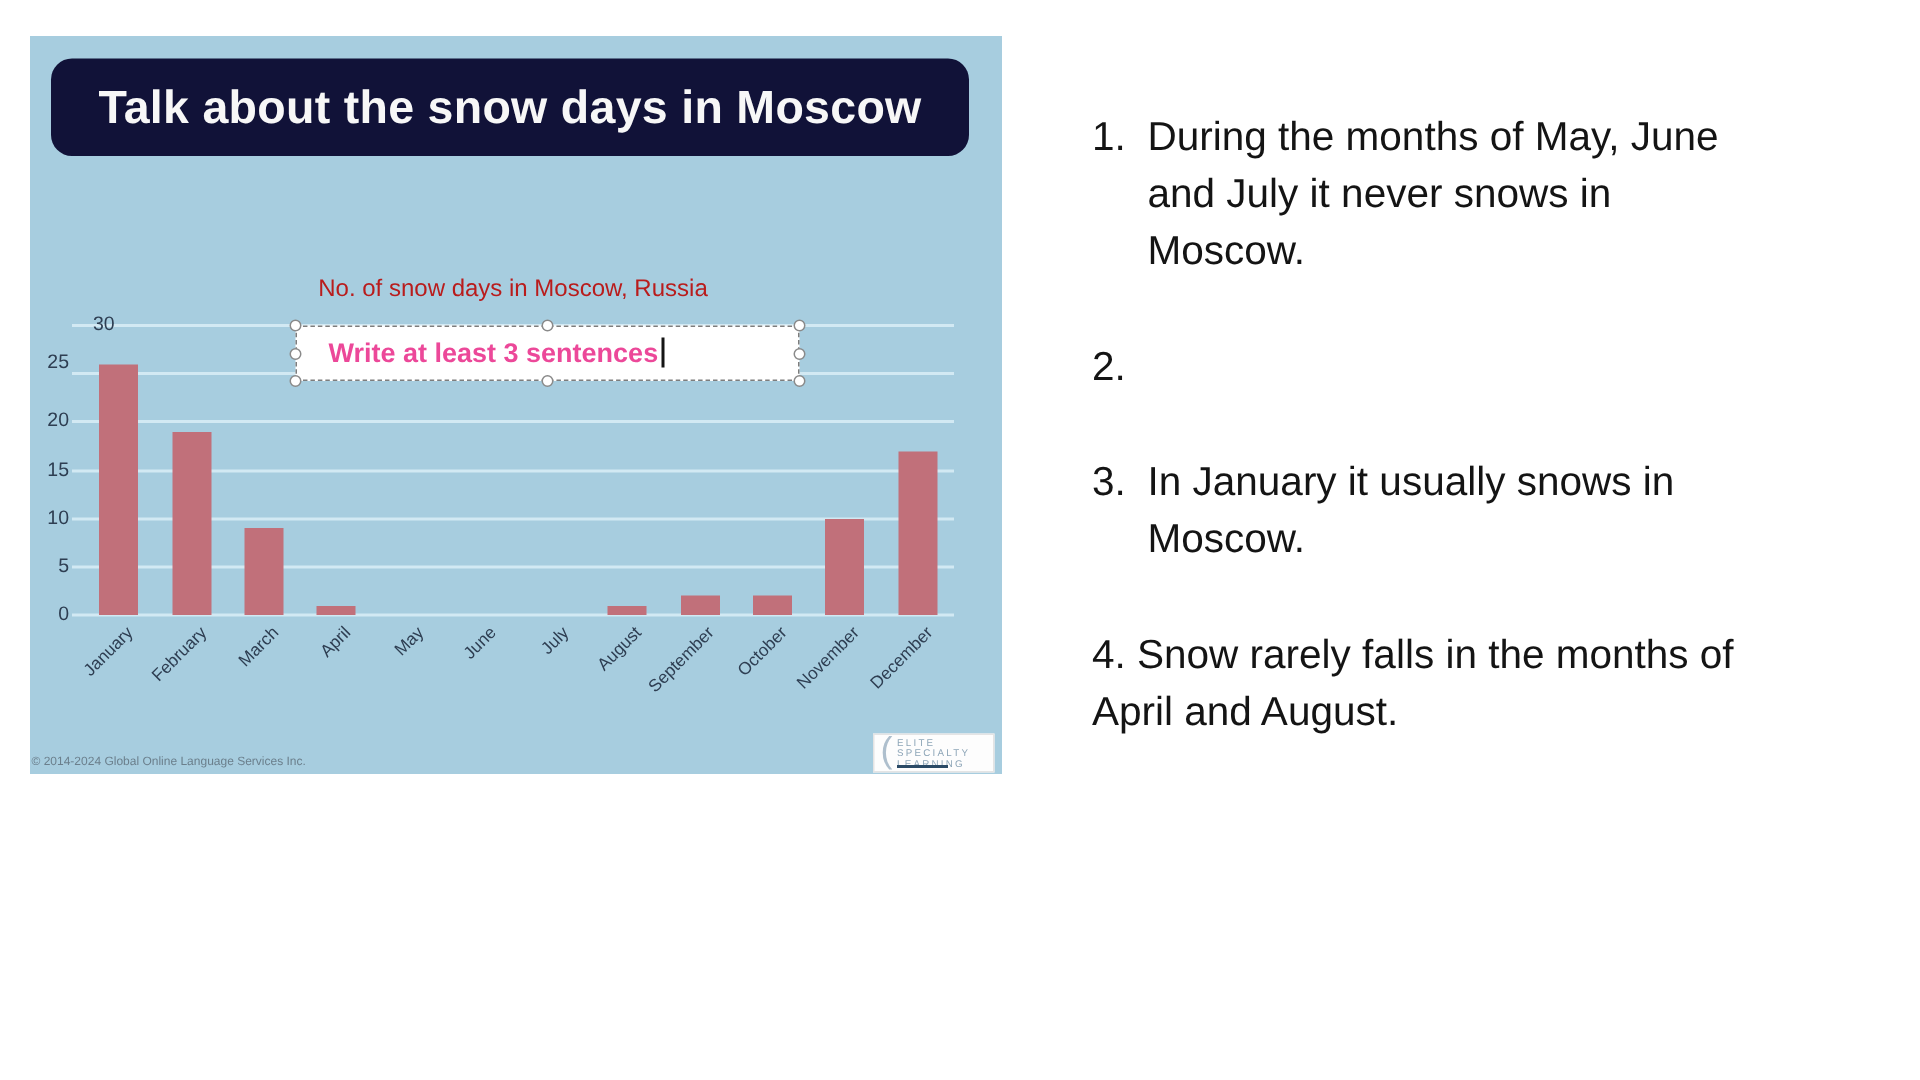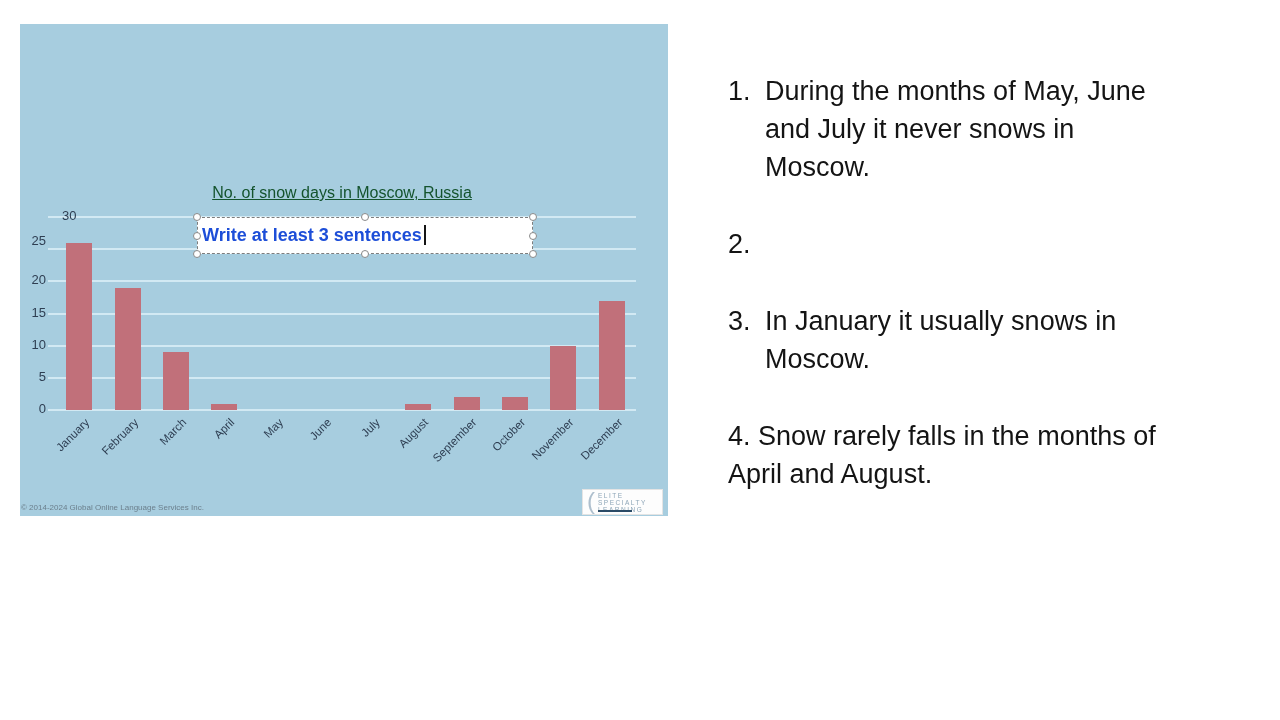--- a/index.html
+++ b/index.html
@@ -10,35 +10,35 @@
 
   .title-bar { position:absolute; left:14px; top:15px; width:612px; height:65px;
     background:#111238; border-radius:14px; color:#f7f7f7;
     font-size:31px; font-weight:600; text-align:center; line-height:65px; letter-spacing:0.2px; }
 
   .banner { position:absolute; left:14px; top:107px; width:611px; height:37px;
     background:#2e5a84; border:2px solid #eee8d8; box-shadow:0 0 0 1px #233456; border-radius:9px;
     color:#f5f6f8; font-size:20px; text-align:center; line-height:32px; }
 
   .chart-title { position:absolute; left:28px; top:160px; width:588px; text-align:center;
-    font-size:16px; color:#14532d;text-decoration:underline; }
+    font-size:16px; color:#b91c1c; }
 
   
   .plot { position:absolute; left:0; top:0; width:648px; height:492px; }
   .gridline { position:absolute; left:28px; width:588px; height:2px; background:#d2e9f3; }
   .ytick { position:absolute; left:0; width:26px; text-align:right; font-size:13px; color:#2e3e52; }
   .bar { position:absolute; width:26px; }
   .mlabel { position:absolute; top:392px; transform:rotate(-45deg); transform-origin:100% 0;
     font-size:11.5px; color:#2e3e52; white-space:nowrap; }
 
   
   .textbox { position:absolute; left:177px; top:193px; width:336px; height:37px; background:#ffffff;
     border:1.5px dashed #7d7d7d; z-index:5; }
-  .textbox-text { position:absolute; left:4px; top:0; height:100%; line-height:34px;
-    font-size:18px; font-weight:bold; color:#1d4ed8; white-space:nowrap; }
+  .textbox-text { position:absolute; left:21px; top:0; height:100%; line-height:34px;
+    font-size:18px; font-weight:bold; color:#ec4899; white-space:nowrap; }
   .caret { display:inline-block; width:2px; height:20px; background:#151515; vertical-align:-4px; margin-left:2px; }
   .handle { position:absolute; width:8px; height:8px; border-radius:50%; background:#ffffff;
     border:1px solid #8a8a8a; z-index:6; }
   .h-tl{left:-5px;top:-5px;} .h-tm{left:calc(50% - 4px);top:-5px;} .h-tr{right:-5px;top:-5px;}
   .h-ml{left:-5px;top:calc(50% - 4px);} .h-mr{right:-5px;top:calc(50% - 4px);}
   .h-bl{left:-5px;bottom:-5px;} .h-bm{left:calc(50% - 4px);bottom:-5px;} .h-br{right:-5px;bottom:-5px;}
 
   
   .copyright { position:absolute; left:1px; top:479px; font-size:8px; color:#6b7f8c; }
   .logo { position:absolute; left:562px; top:465px; width:81px; height:26px; background:#fdfdfd;
@@ -91,20 +91,21 @@
       <div class="bar" style="left: 433.57px; top: 373.133px; height: 12.8667px; background: rgb(193, 112, 122);"></div>
       <div class="mlabel" style="right: 197.43px;">September</div>
       <div class="bar" style="left: 481.99px; top: 373.133px; height: 12.8667px; background: rgb(193, 112, 122);"></div>
       <div class="mlabel" style="right: 149.01px;">October</div>
       <div class="bar" style="left: 530.41px; top: 321.667px; height: 64.3333px; background: rgb(193, 112, 122);"></div>
       <div class="mlabel" style="right: 100.59px;">November</div>
       <div class="bar" style="left: 578.83px; top: 276.633px; height: 109.367px; background: rgb(193, 112, 122);"></div>
       <div class="mlabel" style="right: 52.17px;">December</div>
     </div>
 
+  <div class="title-bar">Talk about the snow days in Moscow</div>
   <div class="chart-title">No. of snow days in Moscow, Russia</div>
 
   <div class="textbox">
     <div class="textbox-text"><span>Write at least 3 sentences</span><span class="caret"></span></div>
     <div class="handle h-tl"></div>
     <div class="handle h-tm"></div>
     <div class="handle h-tr"></div>
     <div class="handle h-ml"></div>
     <div class="handle h-mr"></div>
     <div class="handle h-bl"></div>

